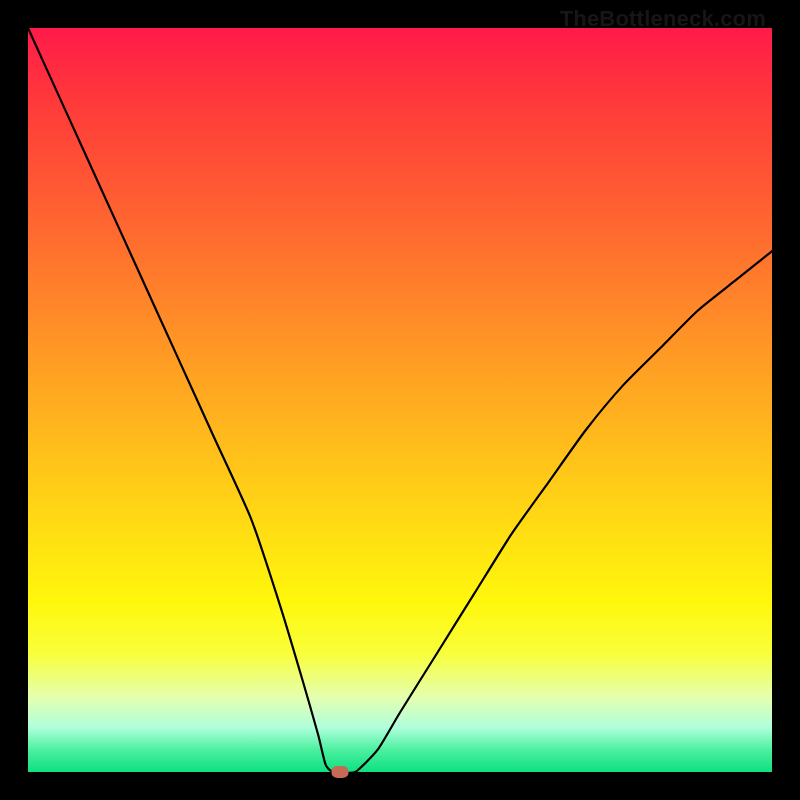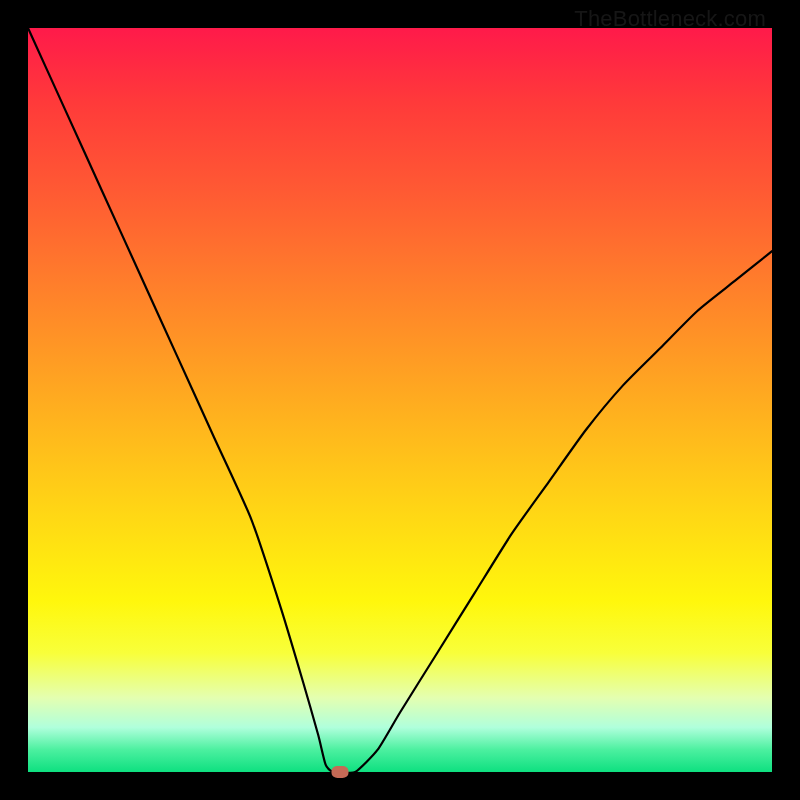--- a/index.html
+++ b/index.html
@@ -30,21 +30,21 @@
       #b0ffdc 94%,
       #4cf0a0 97%,
       #0ee080 100%);
   }
   .watermark {
     position: absolute;
     top: 6px;
     right: 34px;
     font-family: Arial, Helvetica, sans-serif;
     font-size: 22px;
-    font-weight: 400;
+    font-weight: 700;
     color: rgba(40,40,40,0.55);
     letter-spacing: 0.2px;
     user-select: none;
   }
   svg.curve {
     position: absolute;
     left: 0; top: 0;
     width: 100%; height: 100%;
     overflow: visible;
   }

